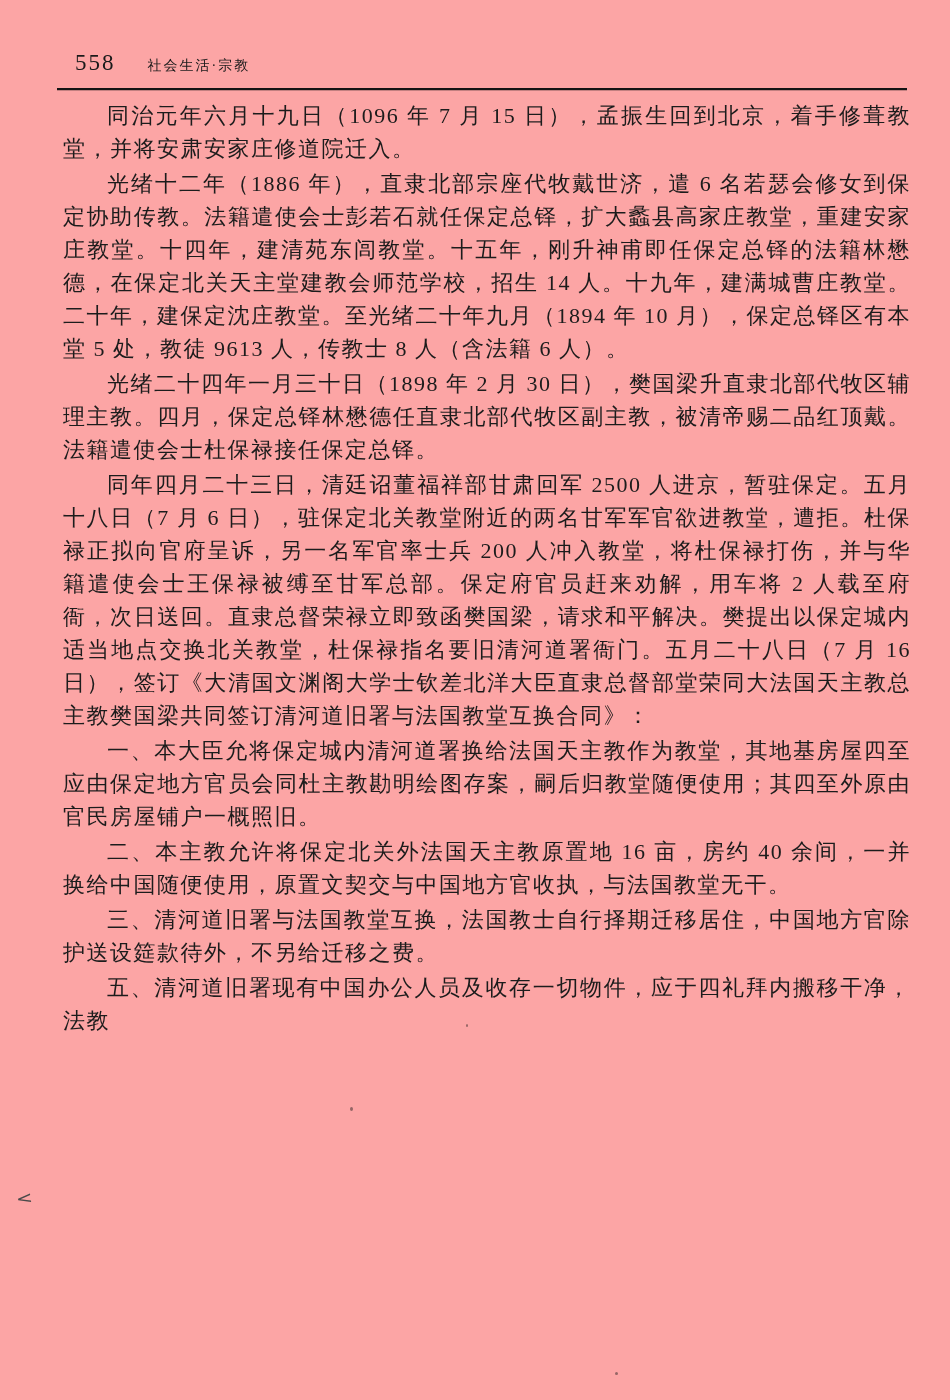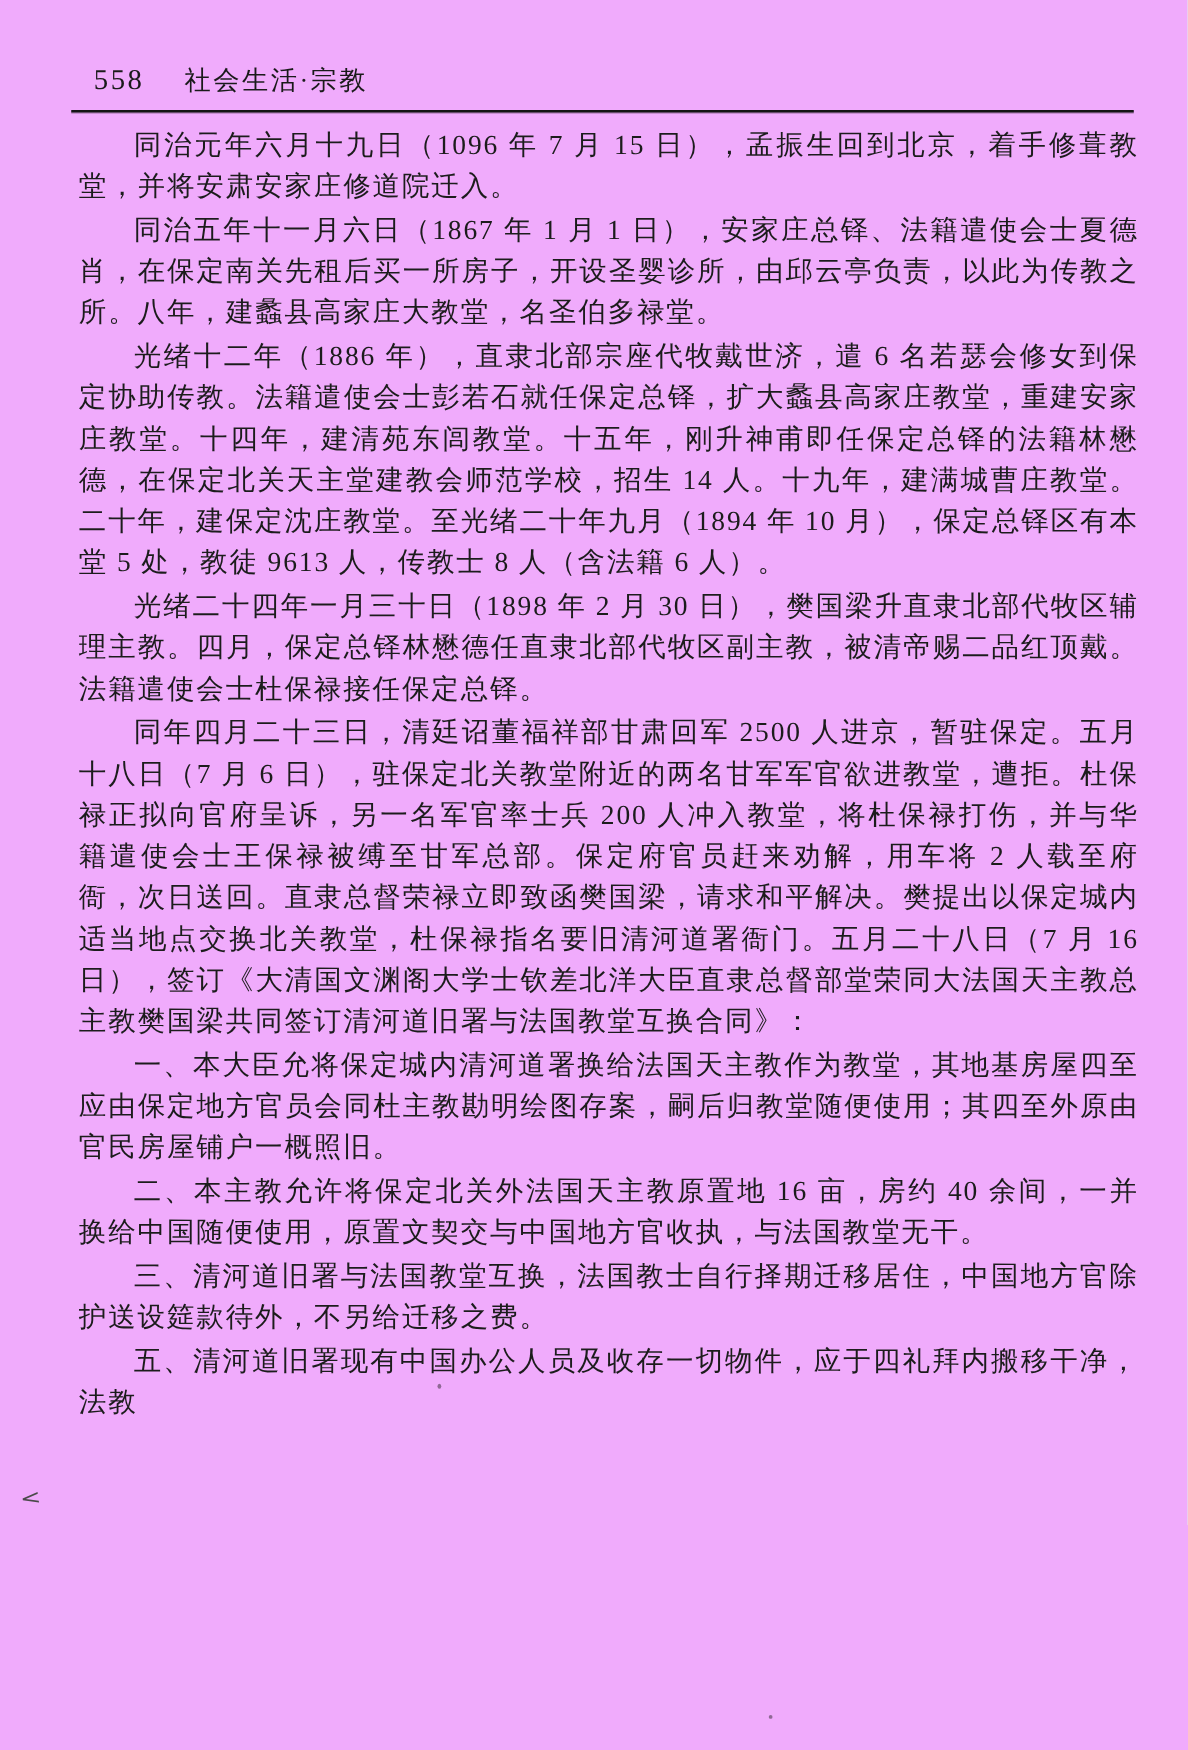--- a/index.html
+++ b/index.html
@@ -5,21 +5,21 @@
   html, body {
     margin: 0;
     padding: 0;
     background: #e8e8e6;
   }
   .page {
     position: relative;
     width: 950px;
     height: 1400px;
     margin: 0 auto;
-    background: #f0abfc;
+    background: #fca5a5;
     overflow: hidden;
     font-family: "Liberation Serif", "DejaVu Serif", serif;
     color: #1d1d1d;
   }
   
   .running-head {
     position: absolute;
     top: 50px;
     left: 75px;
     right: 45px;
@@ -28,21 +28,21 @@
     align-items: baseline;
     white-space: nowrap;
   }
   .pagenum {
     font-size: 23px;
     letter-spacing: 2px;
     color: #1a1a1a;
   }
   .section-title {
     margin-left: 32px;
-    font-size: 21px;
+    font-size: 14px;
     letter-spacing: 2px;
     color: #1a1a1a;
   }
   .head-rule {
     position: absolute;
     top: 88px;
     left: 57px;
     width: 850px;
     height: 2px;
     background: #141414;
@@ -95,21 +95,20 @@
 
   <header class="running-head">
     <span class="pagenum">558</span>
     <span class="section-title">社会生活·宗教</span>
   </header>
 
   <div class="head-rule"></div>
 
   <main class="body-text">
     <p>同治元年六月十九日（1096 年 7 月 15 日），孟振生回到北京，着手修葺教堂，并将安肃安家庄修道院迁入。</p>
-    <p>同治五年十一月六日（1867 年 1 月 1 日），安家庄总铎、法籍遣使会士夏德肖，在保定南关先租后买一所房子，开设圣婴诊所，由邱云亭负责，以此为传教之所。八年，建蠡县高家庄大教堂，名圣伯多禄堂。</p>
     <p>光绪十二年（1886 年），直隶北部宗座代牧戴世济，遣 6 名若瑟会修女到保定协助传教。法籍遣使会士彭若石就任保定总铎，扩大蠡县高家庄教堂，重建安家庄教堂。十四年，建清苑东闾教堂。十五年，刚升神甫即任保定总铎的法籍林懋德，在保定北关天主堂建教会师范学校，招生 14 人。十九年，建满城曹庄教堂。二十年，建保定沈庄教堂。至光绪二十年九月（1894 年 10 月），保定总铎区有本堂 5 处，教徒 9613 人，传教士 8 人（含法籍 6 人）。</p>
     <p>光绪二十四年一月三十日（1898 年 2 月 30 日），樊国梁升直隶北部代牧区辅理主教。四月，保定总铎林懋德任直隶北部代牧区副主教，被清帝赐二品红顶戴。法籍遣使会士杜保禄接任保定总铎。</p>
     <p>同年四月二十三日，清廷诏董福祥部甘肃回军 2500 人进京，暂驻保定。五月十八日（7 月 6 日），驻保定北关教堂附近的两名甘军军官欲进教堂，遭拒。杜保禄正拟向官府呈诉，另一名军官率士兵 200 人冲入教堂，将杜保禄打伤，并与华籍遣使会士王保禄被缚至甘军总部。保定府官员赶来劝解，用车将 2 人载至府衙，次日送回。直隶总督荣禄立即致函樊国梁，请求和平解决。樊提出以保定城内适当地点交换北关教堂，杜保禄指名要旧清河道署衙门。五月二十八日（7 月 16 日），签订《大清国文渊阁大学士钦差北洋大臣直隶总督部堂荣同大法国天主教总主教樊国梁共同签订清河道旧署与法国教堂互换合同》：</p>
     <p>一、本大臣允将保定城内清河道署换给法国天主教作为教堂，其地基房屋四至应由保定地方官员会同杜主教勘明绘图存案，嗣后归教堂随便使用；其四至外原由官民房屋铺户一概照旧。</p>
     <p>二、本主教允许将保定北关外法国天主教原置地 16 亩，房约 40 余间，一并换给中国随便使用，原置文契交与中国地方官收执，与法国教堂无干。</p>
     <p>三、清河道旧署与法国教堂互换，法国教士自行择期迁移居住，中国地方官除护送设筵款待外，不另给迁移之费。</p>
     <p>五、清河道旧署现有中国办公人员及收存一切物件，应于四礼拜内搬移干净，法教</p>
   </main>
 
   <div class="pencil-mark">&lt;</div>

